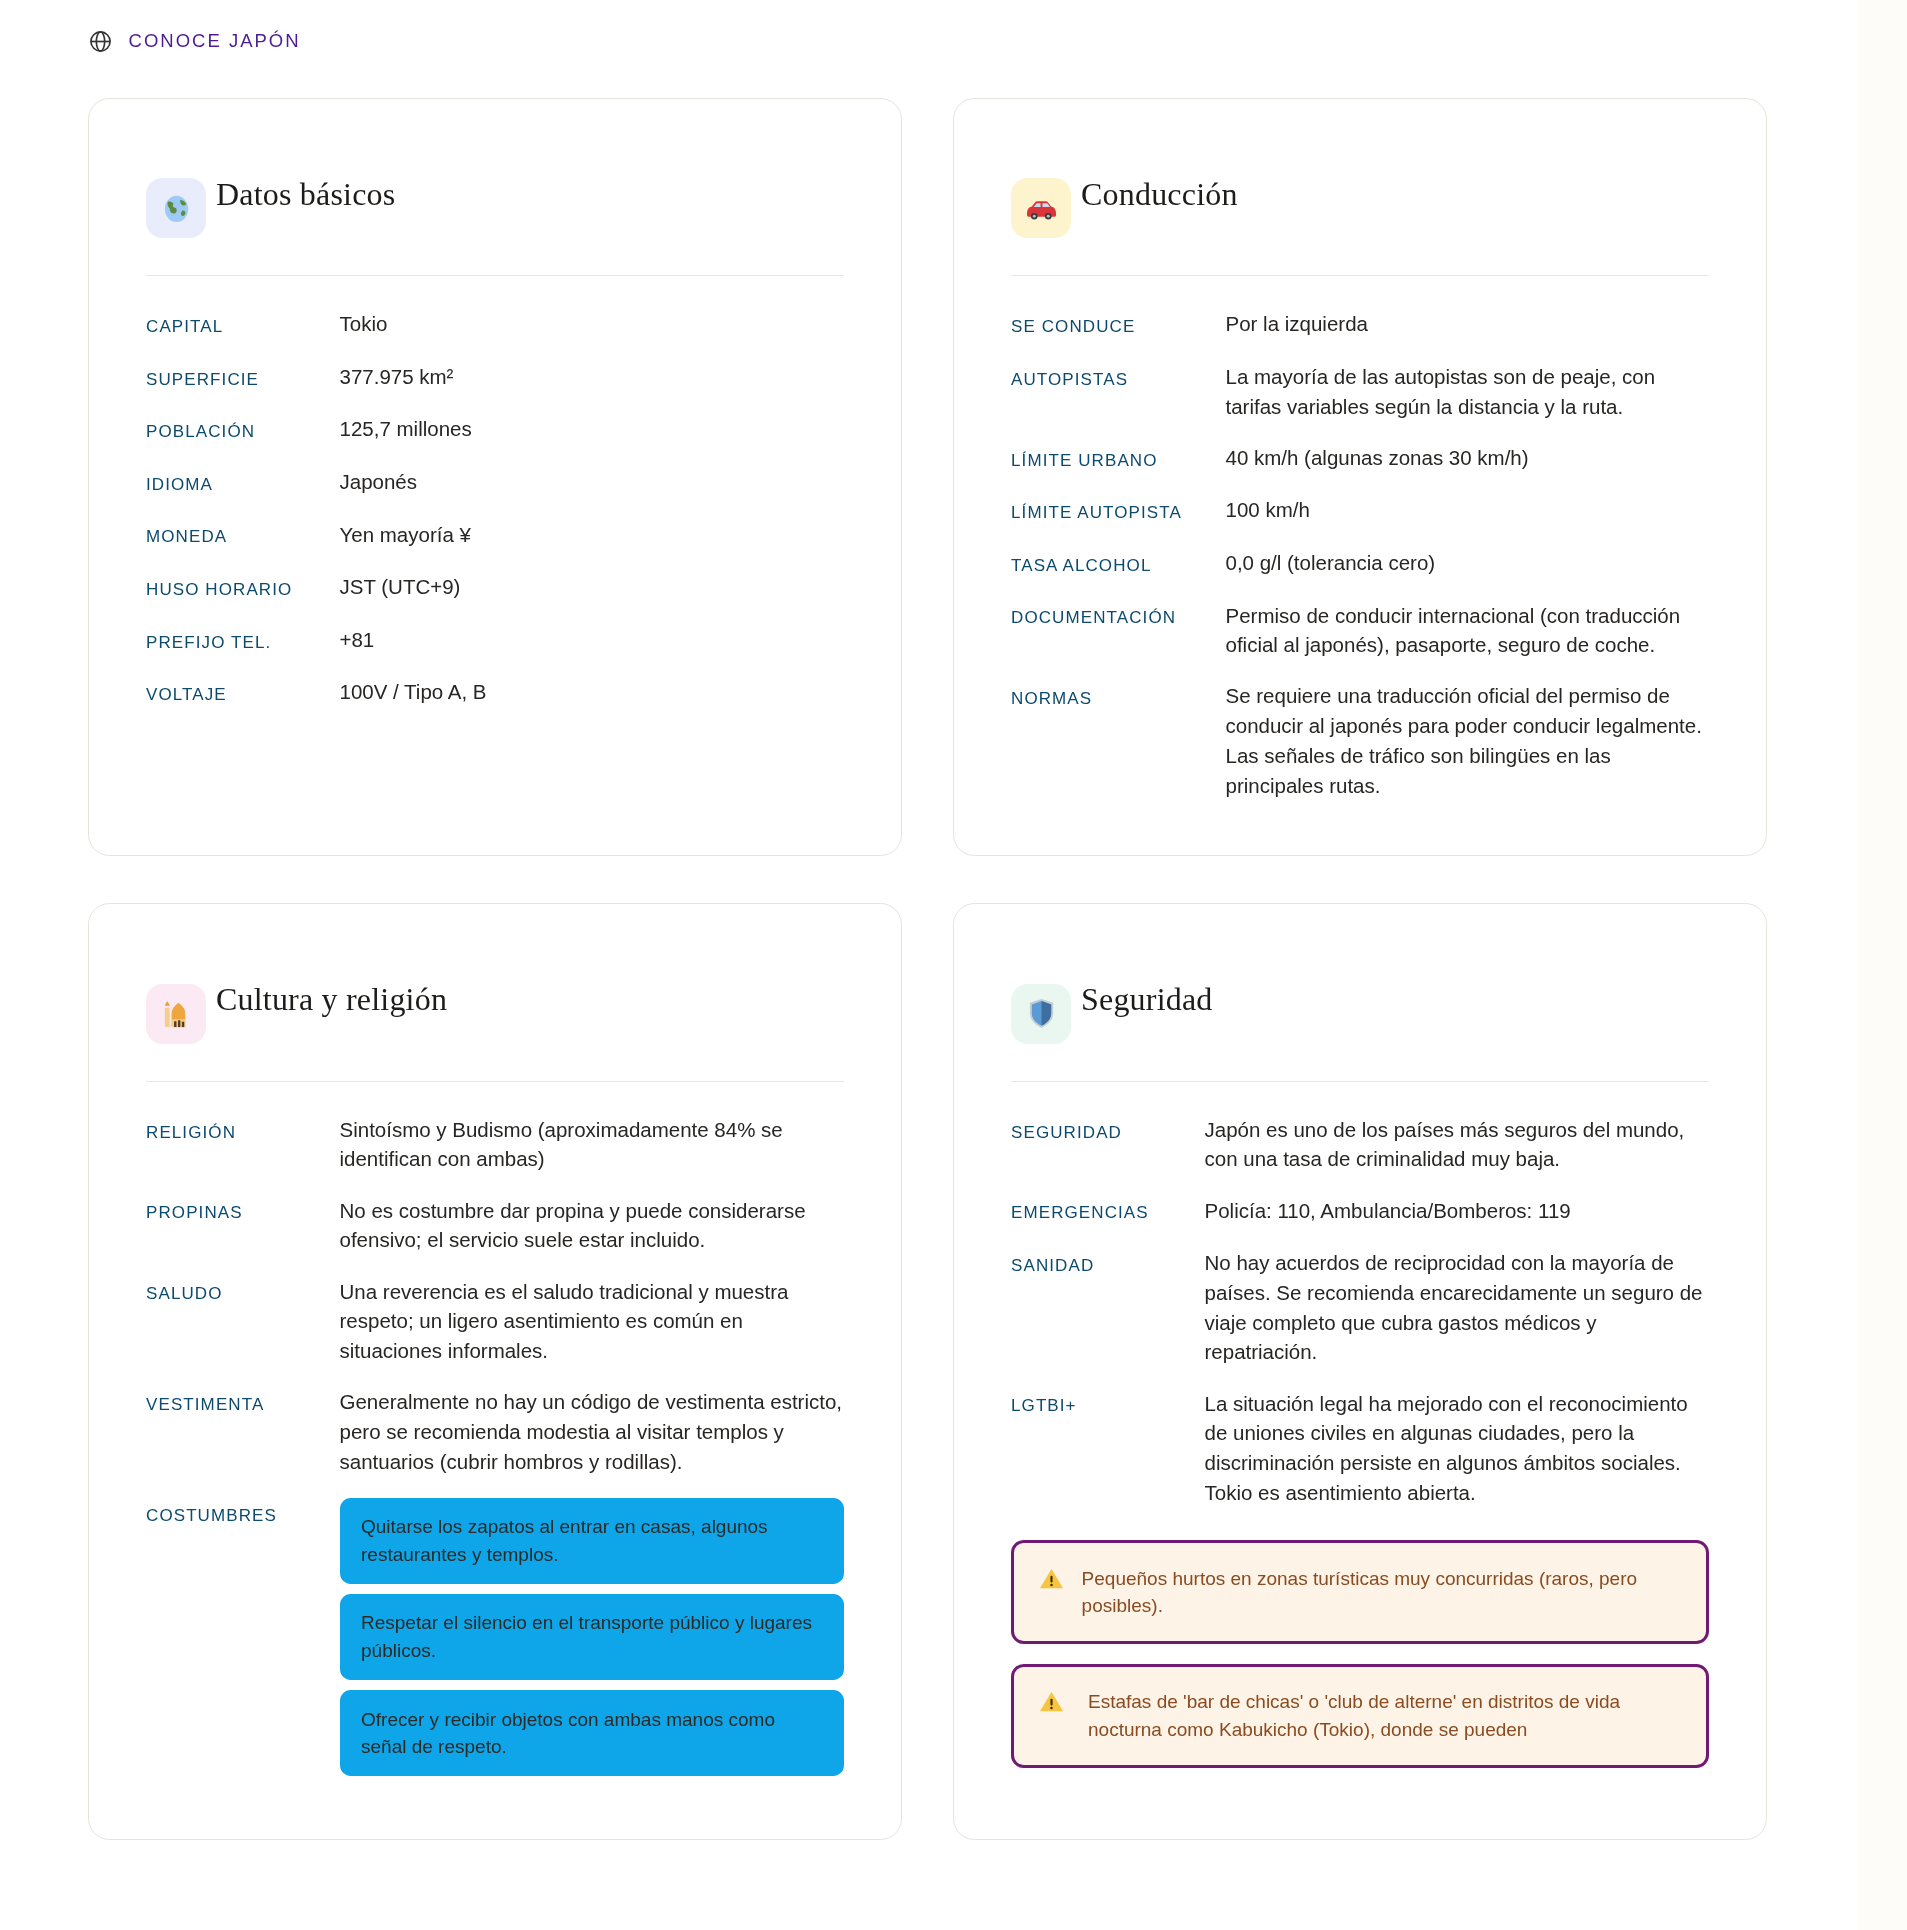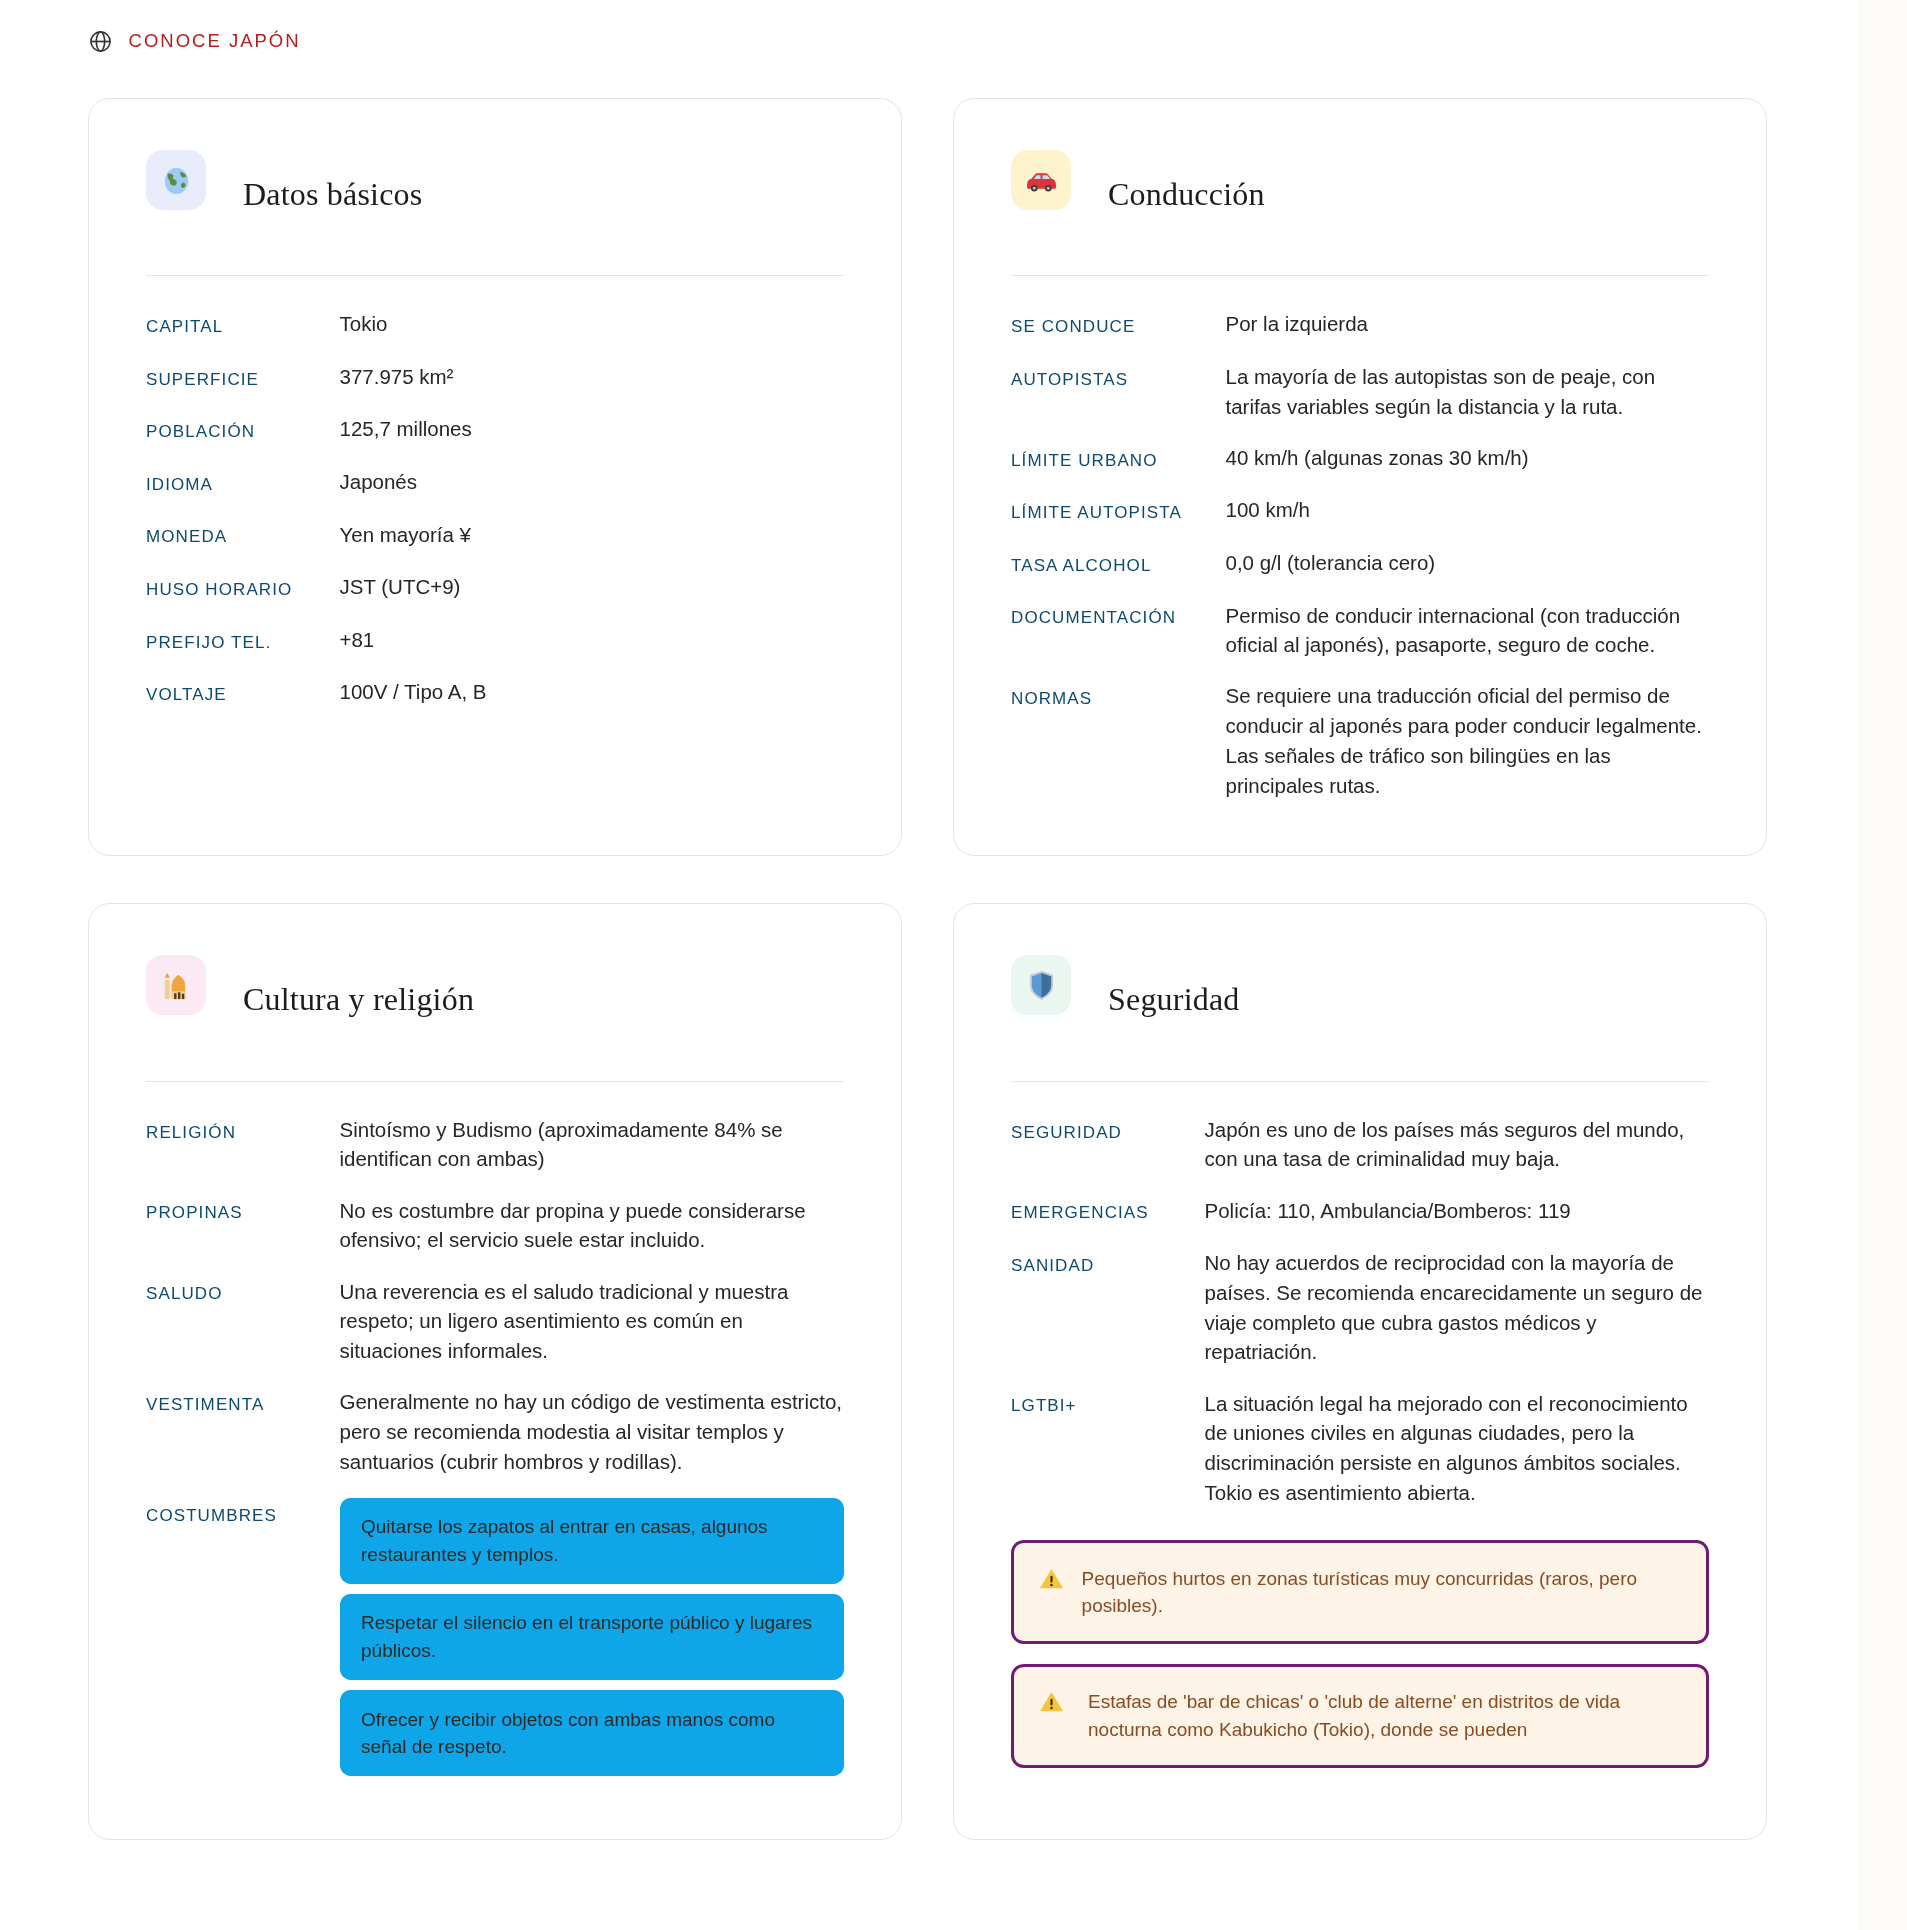--- a/index.html
+++ b/index.html
@@ -35,21 +35,21 @@
   }
   .globe-icon {
     width: 25px;
     height: 25px;
     flex: 0 0 25px;
     display: block;
   }
   .topbar-title {
     font-size: 18.5px;
     letter-spacing: 2px;
-    color: #b91c1c;
+    color: #4c1d95;
     font-weight: 400;
     text-transform: uppercase;
     line-height: 1;
     padding-top: 1px;
   }
 
   
   .cards-grid {
     display: grid;
     grid-template-columns: 814px 814px;
@@ -62,22 +62,22 @@
     border: 1px solid #e6e3db;
     border-radius: 21.5px;
     background: #ffffff;
     padding: 51px 57px 55px 57px;
     min-height: 571px;
   }
   .card.tall { min-height: 683px; }
 
   .card-head {
     display: flex;
-    align-items: flex-start;
-    gap: 37px;
+    align-items: flex-end;
+    gap: 10px;
     padding-bottom: 37px;
   }
   .card-emoji {
     width: 60px;
     height: 60px;
     flex: 0 0 60px;
     border-radius: 16.6px;
     display: flex;
     align-items: center;
     justify-content: center;

